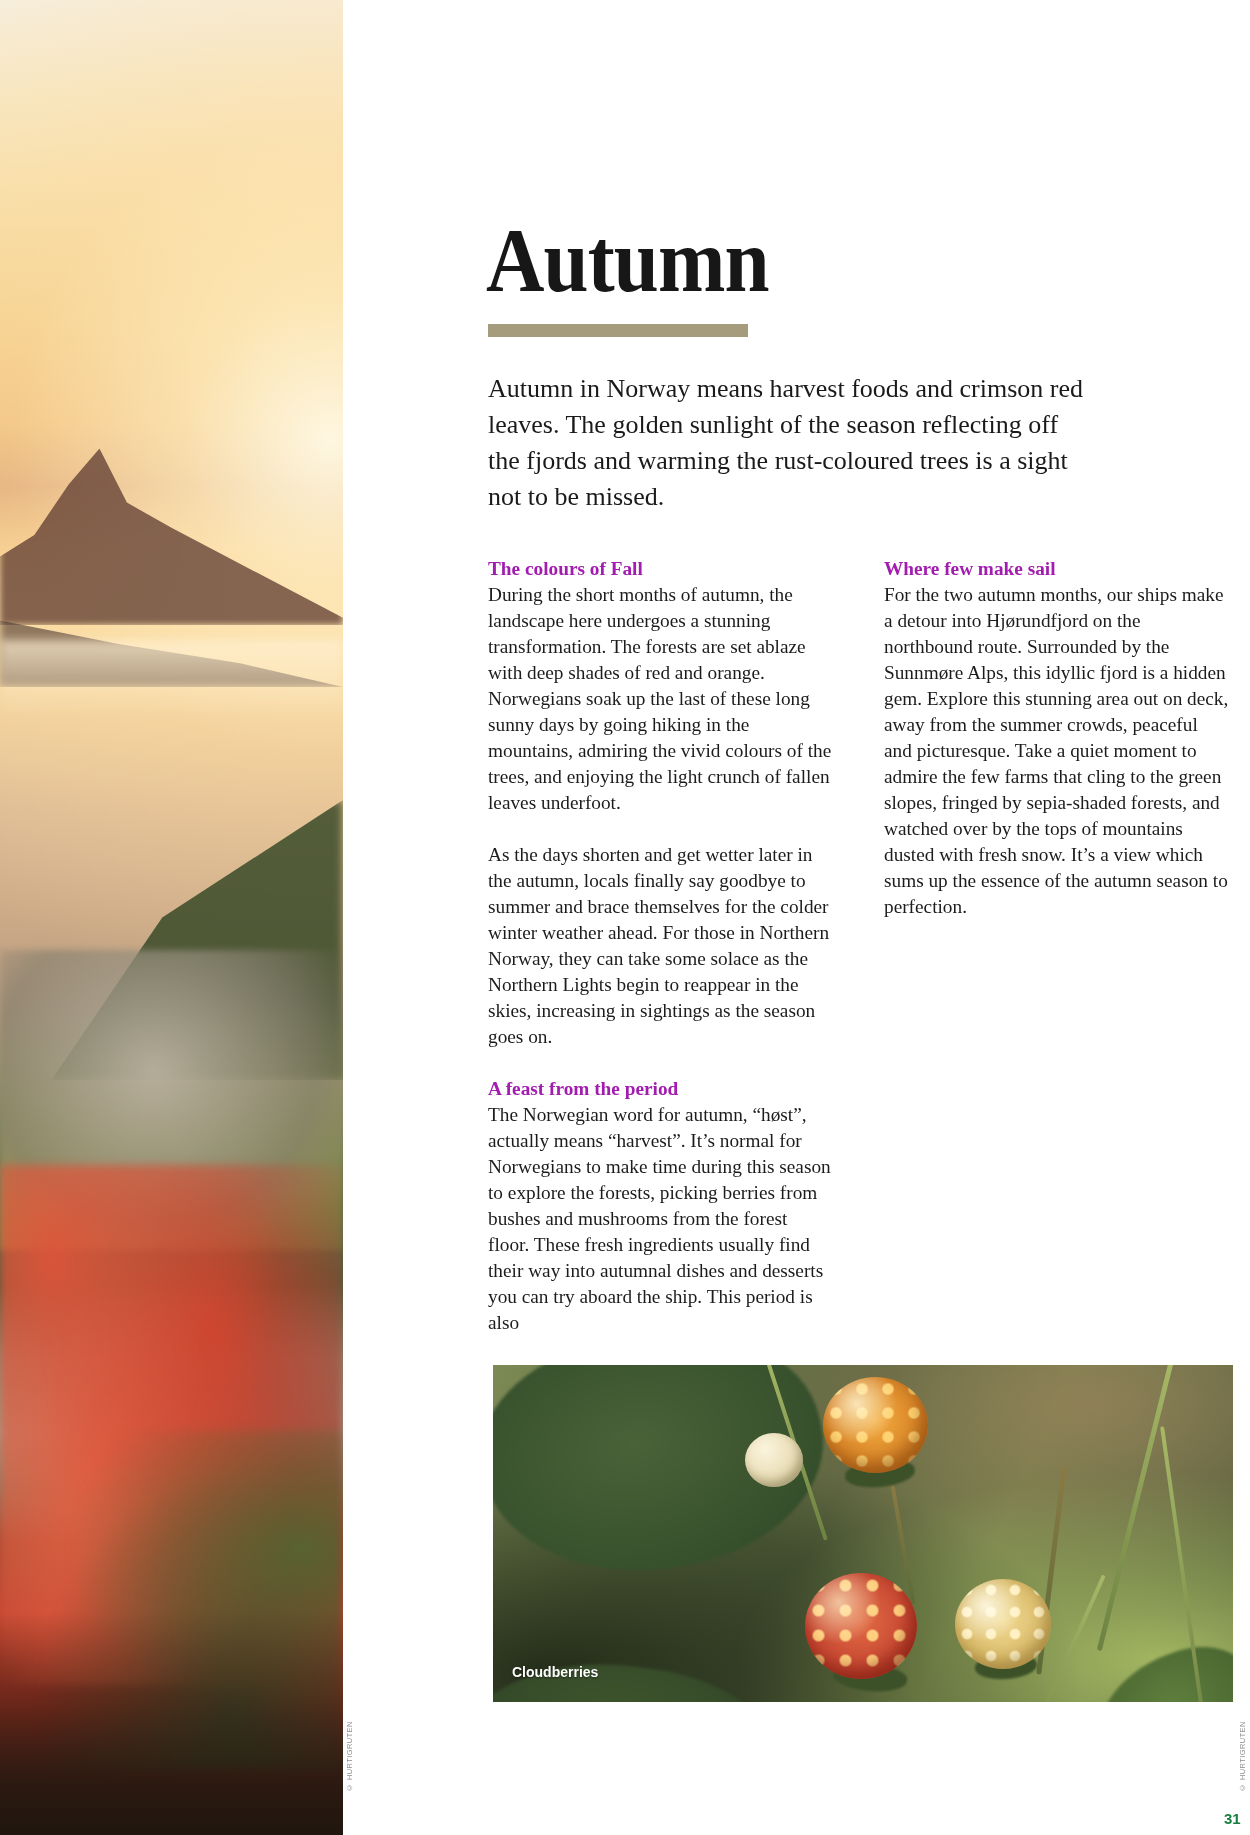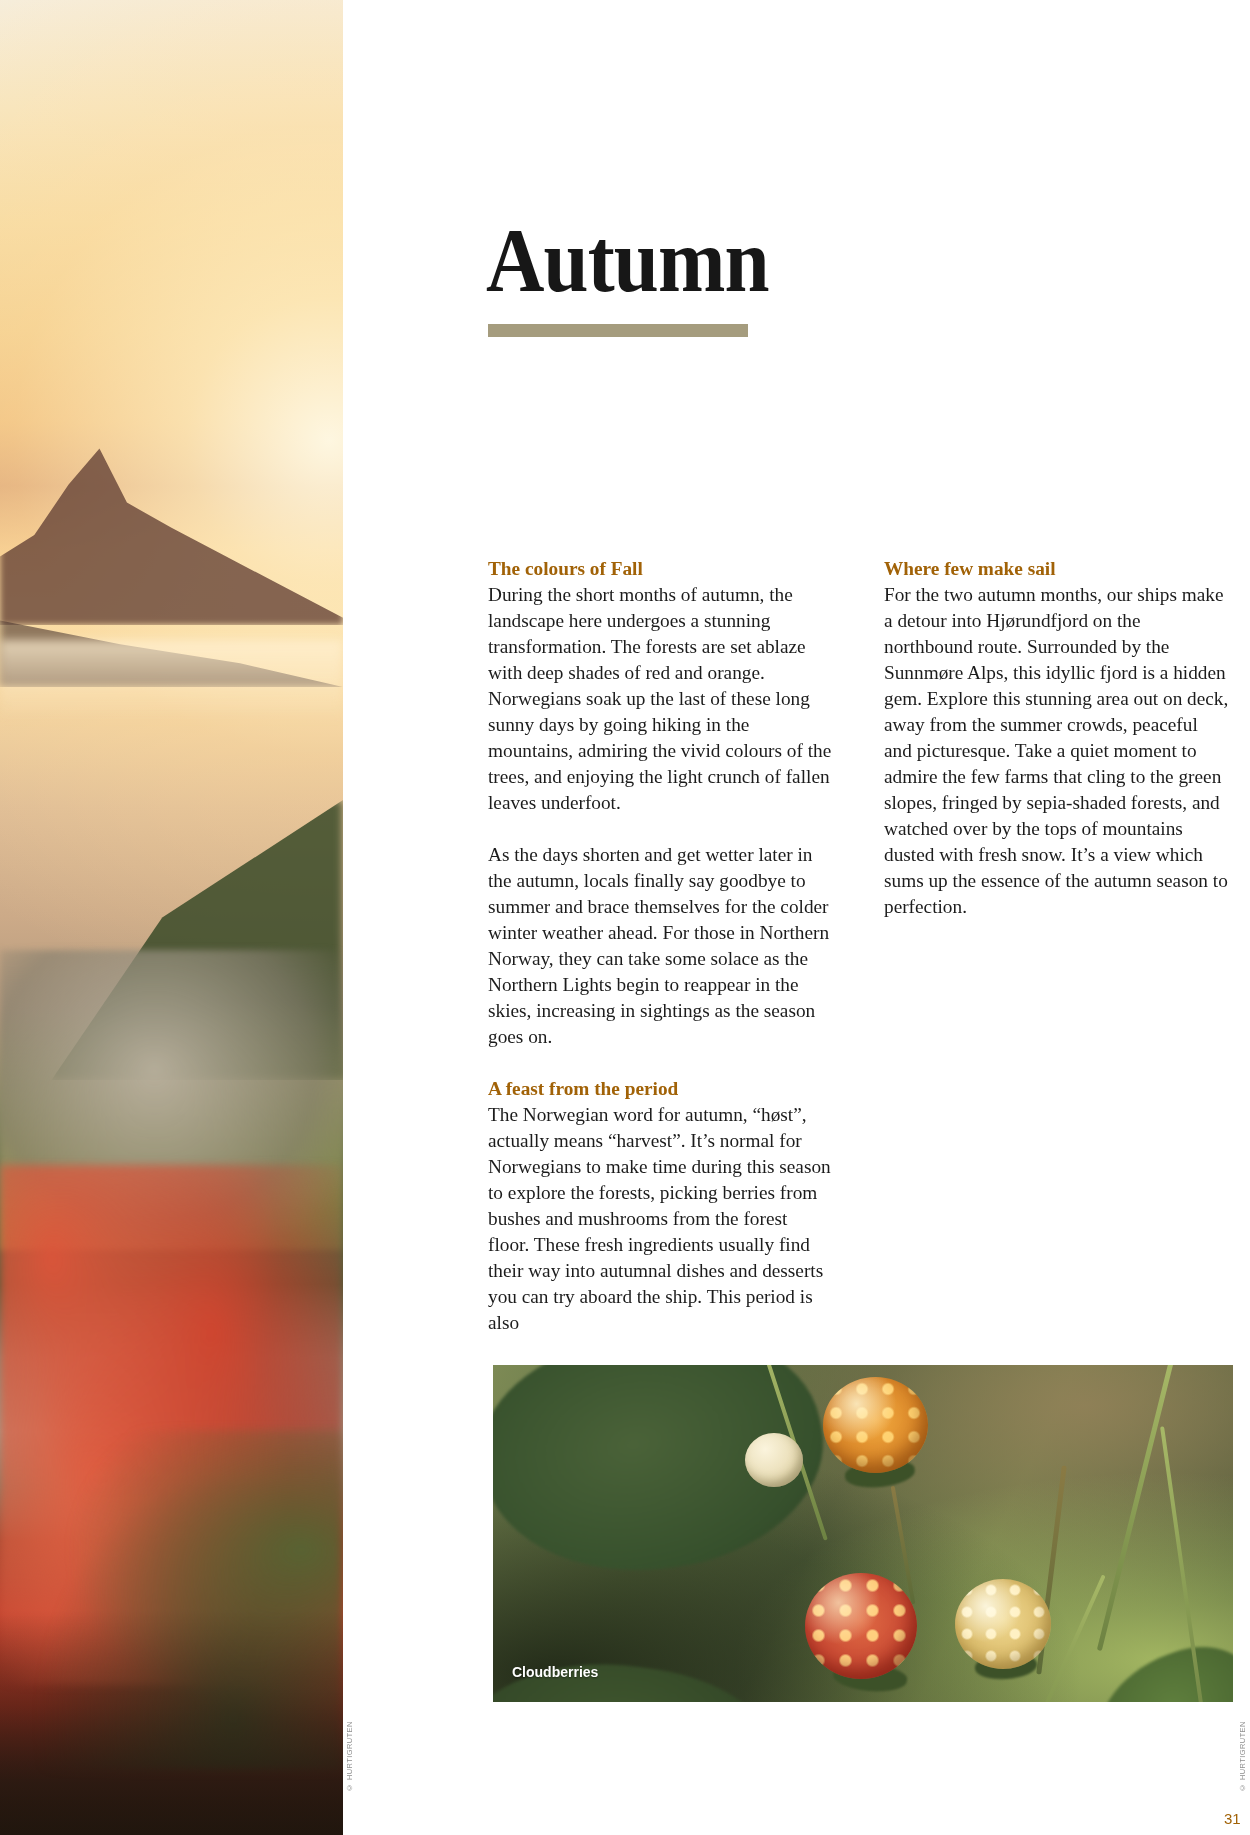--- a/index.html
+++ b/index.html
@@ -52,21 +52,21 @@
   
   .title{position:absolute;left:486px;top:214px;margin:0;
     font-size:92px;line-height:1;font-weight:bold;color:#171717;
     letter-spacing:-1px;transform:scaleX(.88);transform-origin:left top;white-space:nowrap;}
   .accent-bar{position:absolute;left:488px;top:324px;width:260px;height:13px;background:#a59c7e;}
   .intro{position:absolute;left:488px;top:371px;width:600px;margin:0;
     font-size:26px;line-height:36px;color:#1a1a1a;}
   .col{position:absolute;top:556px;font-size:19.3px;line-height:26px;color:#1c1c1c;}
   .col-1{left:488px;width:345px;}
   .col-2{left:884px;width:345px;}
-  .col h3{margin:0;font-size:19.3px;line-height:26px;font-weight:bold;color:#a16207;}
+  .col h3{margin:0;font-size:19.3px;line-height:26px;font-weight:bold;color:#a21caf;}
   .col p{margin:0 0 26px 0;}
 
   
   .cloudberries-photo{position:absolute;left:493px;top:1365px;width:740px;height:337px;overflow:hidden;}
   .cb{position:absolute;}
   .cb-base{inset:0;background:linear-gradient(115deg,#7d8a55 0%,#5f7042 25%,#505f3a 45%,#6a7a46 65%,#55643c 80%,#3c4a2e 100%);}
   .cb-blur-brown{inset:0;background:radial-gradient(ellipse at 80% 12%,rgba(150,130,90,.85),rgba(150,130,90,0) 50%);}
   .cb-blur-moss{inset:0;background:radial-gradient(ellipse at 90% 88%,rgba(172,192,102,.9),rgba(172,192,102,0) 45%);}
   .cb-blur-dark{inset:0;background:radial-gradient(ellipse at 8% 92%,rgba(25,32,18,.85),rgba(25,32,18,0) 55%);}
   .cb-leaf{filter:blur(1.5px);}
@@ -114,21 +114,21 @@
     font-family:"Liberation Sans", sans-serif;font-size:14px;font-weight:bold;color:#ffffff;
     text-shadow:0 1px 2px rgba(0,0,0,.45);}
 
   
   .credit{position:absolute;font-family:"Liberation Sans", sans-serif;
     font-size:7.5px;letter-spacing:.4px;color:#8f8f8f;
     writing-mode:vertical-rl;transform:rotate(180deg);white-space:nowrap;}
   .credit-left{left:345px;top:1700px;height:92px;}
   .credit-right{left:1238px;top:1700px;height:92px;}
   .page-number{position:absolute;left:1224px;top:1810px;
-    font-family:"Liberation Sans", sans-serif;font-size:15px;color:#a16207;}
+    font-family:"Liberation Sans", sans-serif;font-size:15px;color:#15803d;font-weight:bold;}
 </style>
 </head>
 <body>
 
 <div class="page">
 
   <div class="left-photo">
     <div class="lp lp-base"></div>
     <div class="lp lp-sun"></div>
     <div class="lp lp-mountain"></div>
@@ -137,20 +137,21 @@
     <div class="lp lp-headland"></div>
     <div class="lp lp-rock"></div>
     <div class="lp lp-foliage"></div>
     <div class="lp lp-foliage-green"></div>
     <div class="lp lp-bottom-dark"></div>
   </div>
   <div class="credit credit-left">© HURTIGRUTEN</div>
 
   <h1 class="title">Autumn</h1>
   <div class="accent-bar"></div>
+  <p class="intro">Autumn in Norway means harvest foods and crimson red leaves. The golden sunlight of the season reflecting off the fjords and warming the rust-coloured trees is a sight not to be missed.</p>
 
   <div class="col col-1">
     <h3>The colours of Fall</h3>
     <p>During the short months of autumn, the landscape here undergoes a stunning transformation. The forests are set ablaze with deep shades of red and orange. Norwegians soak up the last of these long sunny days by going hiking in the mountains, admiring the vivid colours of the trees, and enjoying the light crunch of fallen leaves underfoot.</p>
     <p>As the days shorten and get wetter later in the autumn, locals finally say goodbye to summer and brace themselves for the colder winter weather ahead. For those in Northern Norway, they can take some solace as the Northern Lights begin to reappear in the skies, increasing in sightings as the season goes on.</p>
     <h3>A feast from the period</h3>
     <p>The Norwegian word for autumn, “høst”, actually means “harvest”. It’s normal for Norwegians to make time during this season to explore the forests, picking berries from bushes and mushrooms from the forest floor. These fresh ingredients usually find their way into autumnal dishes and desserts you can try aboard the ship. This period is also</p>
   </div>
 
   <div class="col col-2">

